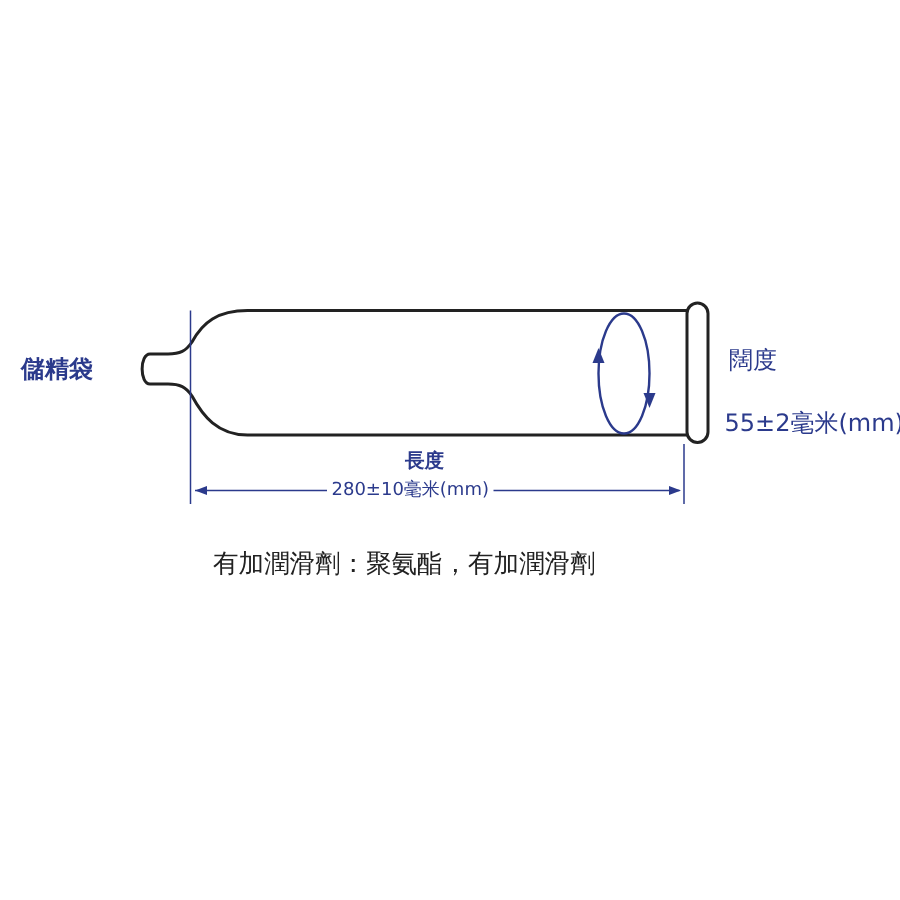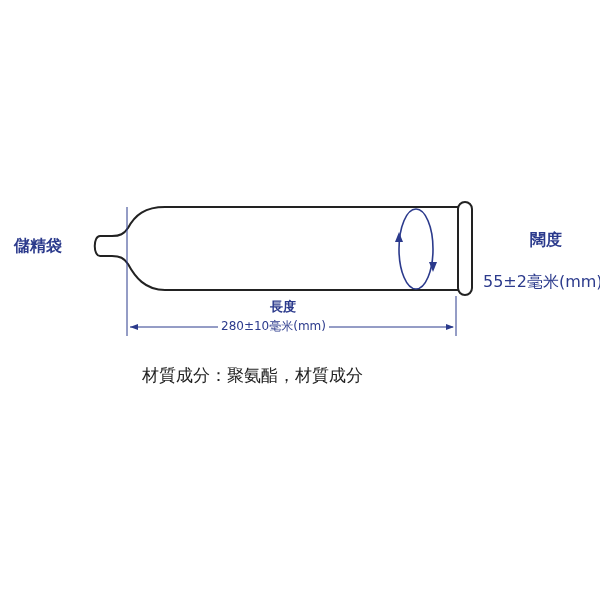--- a/index.html
+++ b/index.html
@@ -2,21 +2,21 @@
 <html><head>
 <meta charset="utf-8">
 <style>
   html, body { margin:0; padding:0; background:#ffffff; }
   body { width:600px; height:600px; position:relative; overflow:hidden; font-family:"DejaVu Sans", sans-serif; }
   svg.diagram { position:absolute; left:0; top:0; }
   .label-blue { position:absolute; color:#2b3a8c; white-space:nowrap; }
   .reservoir { left:14px; top:236px; font-size:16px; font-weight:bold;font-family:Liberation Serif, serif; }
   .length-title { left:270px; top:298px; font-size:13px; font-weight:bold; }
   .length-value { left:218px; top:318px; font-size:12px; background:#fff; padding:0 3px; }
-  .width-title { left:530px; top:230px; font-size:16px; font-weight:bold; }
+  .width-title { left:486px; top:230px; font-size:16px; font-weight:normal; }
   .width-value { left:483px; top:256px; font-size:16px;margin-top:16px; }
   .material { position:absolute; left:142px; top:364px; font-size:17px; color:#222; white-space:nowrap; }
 </style>
 </head>
 <body>
 
 <svg class="diagram" width="600" height="600">
 
   <path d="M 165 207 L 458 207 M 165 290 L 458 290
            M 165 207 C 145 207 135 215 128 228
@@ -36,13 +36,13 @@
   <line x1="130" y1="327" x2="453" y2="327" stroke="#2b3a8c" stroke-width="1"></line>
   <polygon points="130,327 138,324 138,330" fill="#2b3a8c"></polygon>
   <polygon points="454,327 446,324 446,330" fill="#2b3a8c"></polygon>
 </svg>
 
 <div class="label-blue reservoir">儲精袋</div>
 <div class="label-blue length-title">長度</div>
 <div class="label-blue length-value">280±10毫米(mm)</div>
 <div class="label-blue width-title">闊度</div>
 <div class="label-blue width-value">55±2毫米(mm)</div>
-<div class="material">材質成分：聚氨酯，材質成分</div>
+<div class="material">有加潤滑劑：聚氨酯，有加潤滑劑</div>
 
 </body></html>

